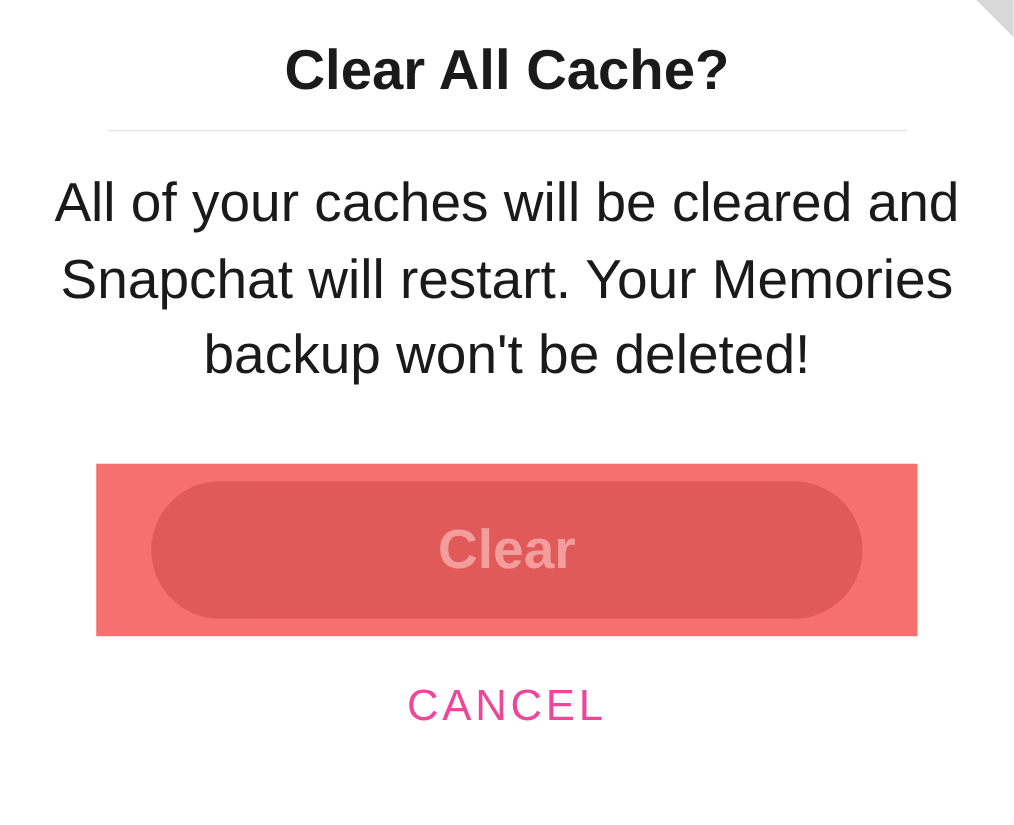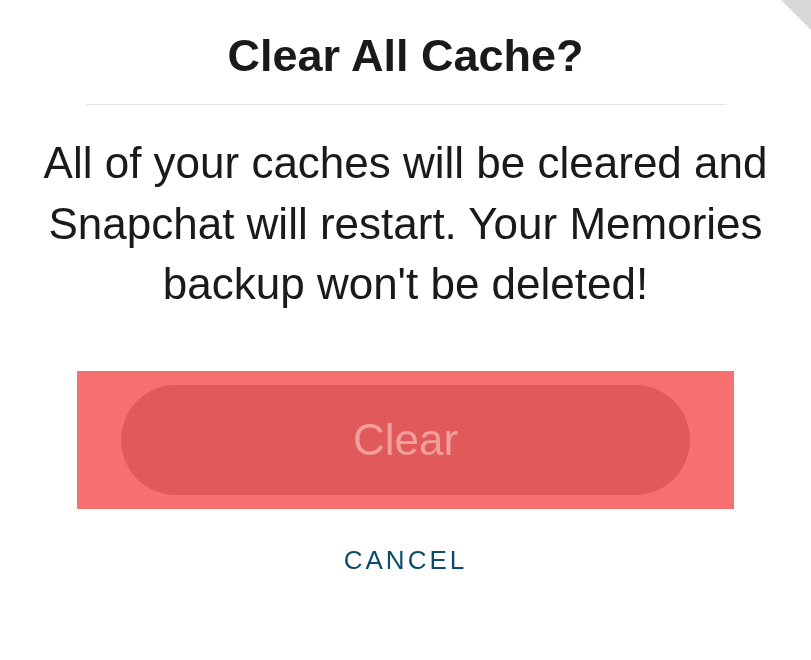--- a/index.html
+++ b/index.html
@@ -63,33 +63,33 @@
       display: flex;
       justify-content: center;
     }
     .clear-button {
       width: 570px;
       height: 110px;
       background: #e05a59;
       border: none;
       border-radius: 56px;
       font-size: 44px;
-      font-weight: 400;
+      font-weight: 700;
       color: #f39d9c;
       cursor: pointer;
       font-family: inherit;
     }
     .cancel-button {
       margin-top: 36px;
       background: none;
       border: none;
-      font-size: 26px;
+      font-size: 35px;
       font-weight: 500;
       letter-spacing: 3px;
-      color: #0c4a6e;
+      color: #ec4899;
       cursor: pointer;
       font-family: inherit;
     }
   </style>
 </head>
 <body>
 
 <div class="corner-triangle"></div>
 
 <div class="dialog">

